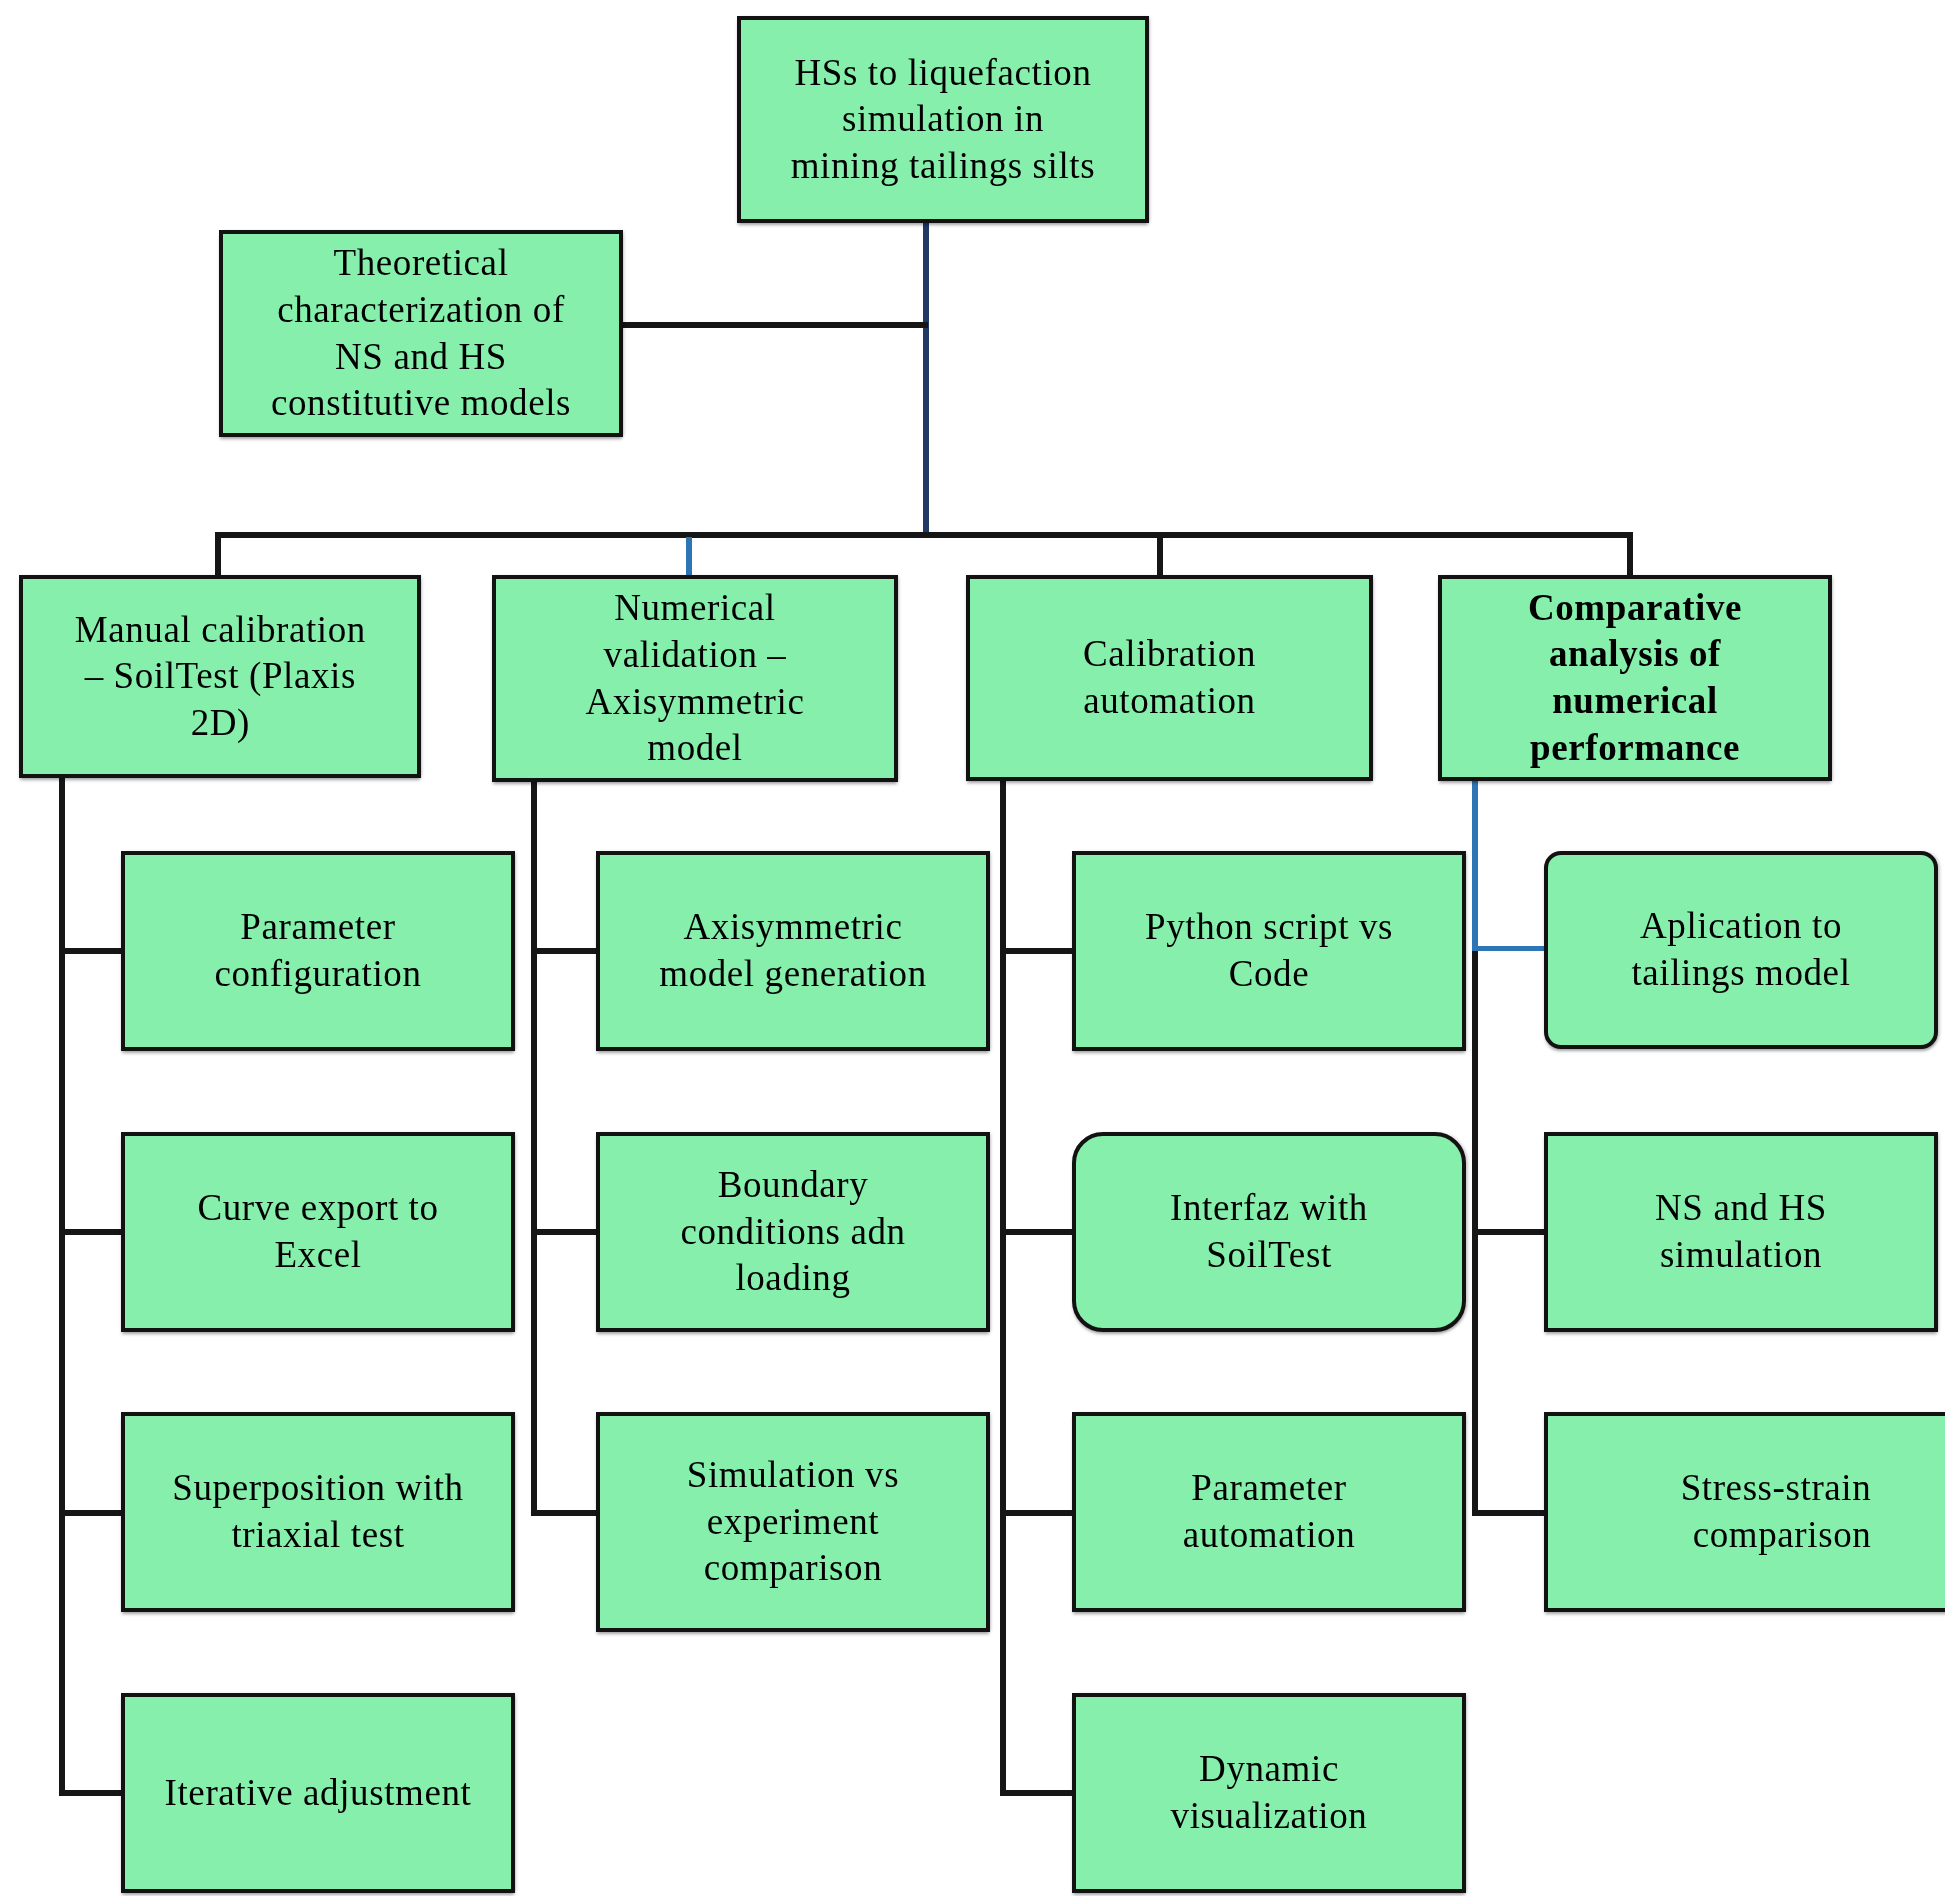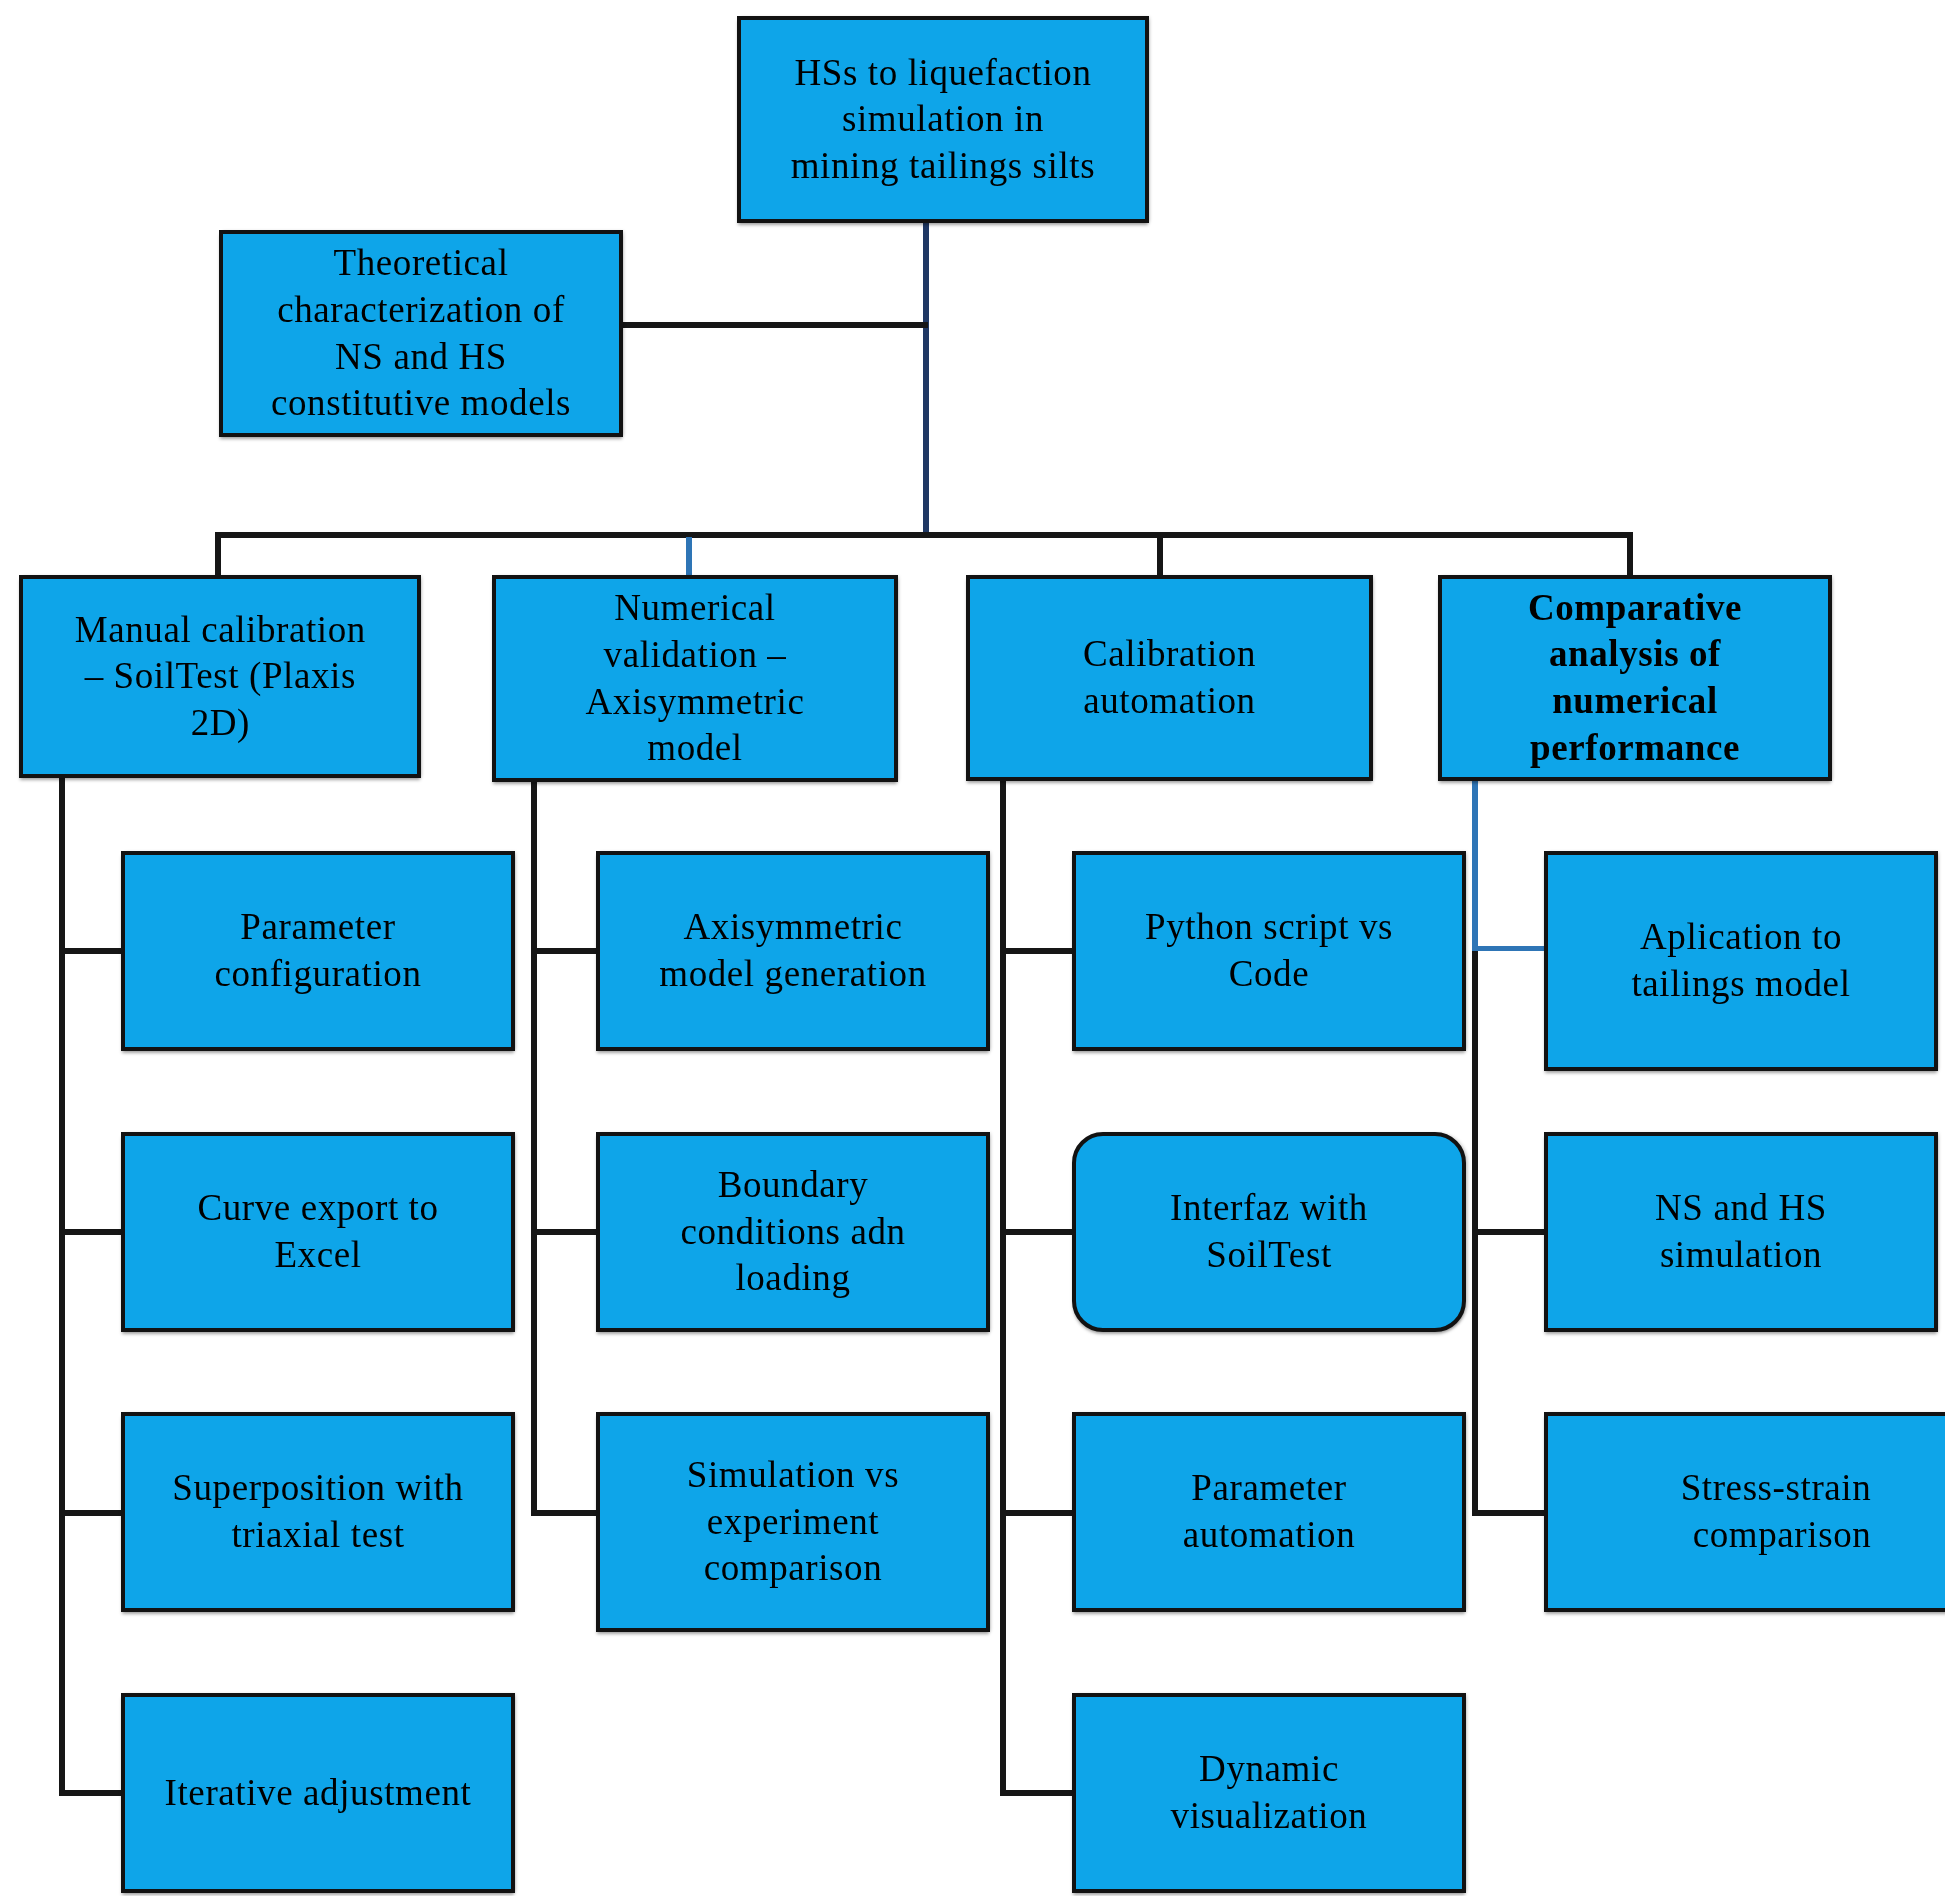--- a/index.html
+++ b/index.html
@@ -9,21 +9,21 @@
   .canvas {
     position: relative;
     width: 1946px;
     height: 1897px;
     background: #ffffff;
     overflow: hidden;
   }
 
   .box {
     position: absolute;
-    background: #0ea5e9;
+    background: #86efac;
     border: 4.5px solid #121212;
     display: flex;
     align-items: center;
     justify-content: center;
     text-align: center;
     font-size: 37px;
     line-height: 1.26;
     letter-spacing: 0.6px;
     white-space: pre-line;
     padding: 3.9px 6.4px;
@@ -113,21 +113,21 @@
 
   <div class="box" style="left:1072px; top:851px; width:394px; height:200px;">Python script vs
 Code</div>
   <div class="box" style="left:1072px; top:1132px; width:394px; height:200px;border-radius:31px;">Interfaz with
 SoilTest</div>
   <div class="box" style="left:1072px; top:1412px; width:394px; height:200px;">Parameter
 automation</div>
   <div class="box" style="left:1072px; top:1693px; width:394px; height:200px;">Dynamic
 visualization</div>
 
-  <div class="box" style="left:1544px; top:851px; width:394px; height:220px;">Aplication to
+  <div class="box" style="left:1544px; top:851px; width:394px; height:198px;border-radius:17px;">Aplication to
 tailings model</div>
   <div class="box" style="left:1544px; top:1132px; width:394px; height:200px;">NS and HS
 simulation</div>
   <div class="box" style="left:1544px; top:1412px; width:464px; height:200px;text-align:right;">Stress-strain
 comparison</div>
 
 </div>
 
 
 </body></html>

